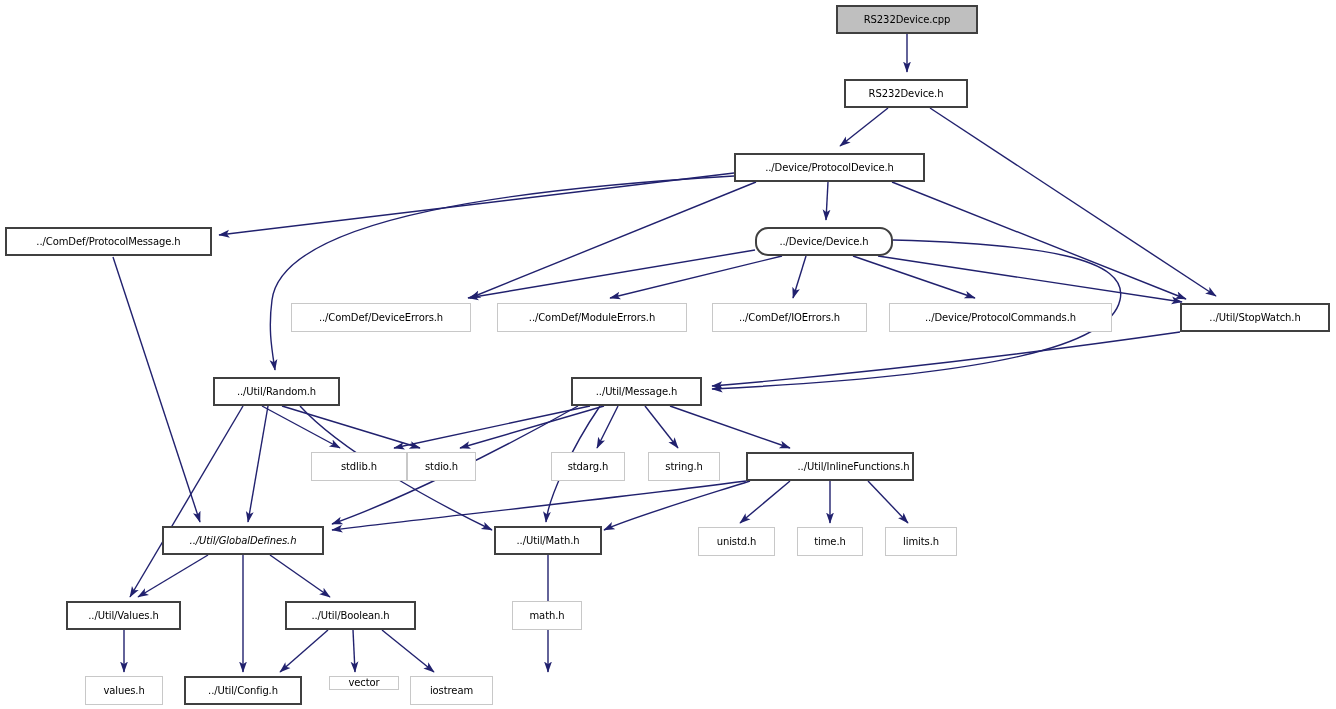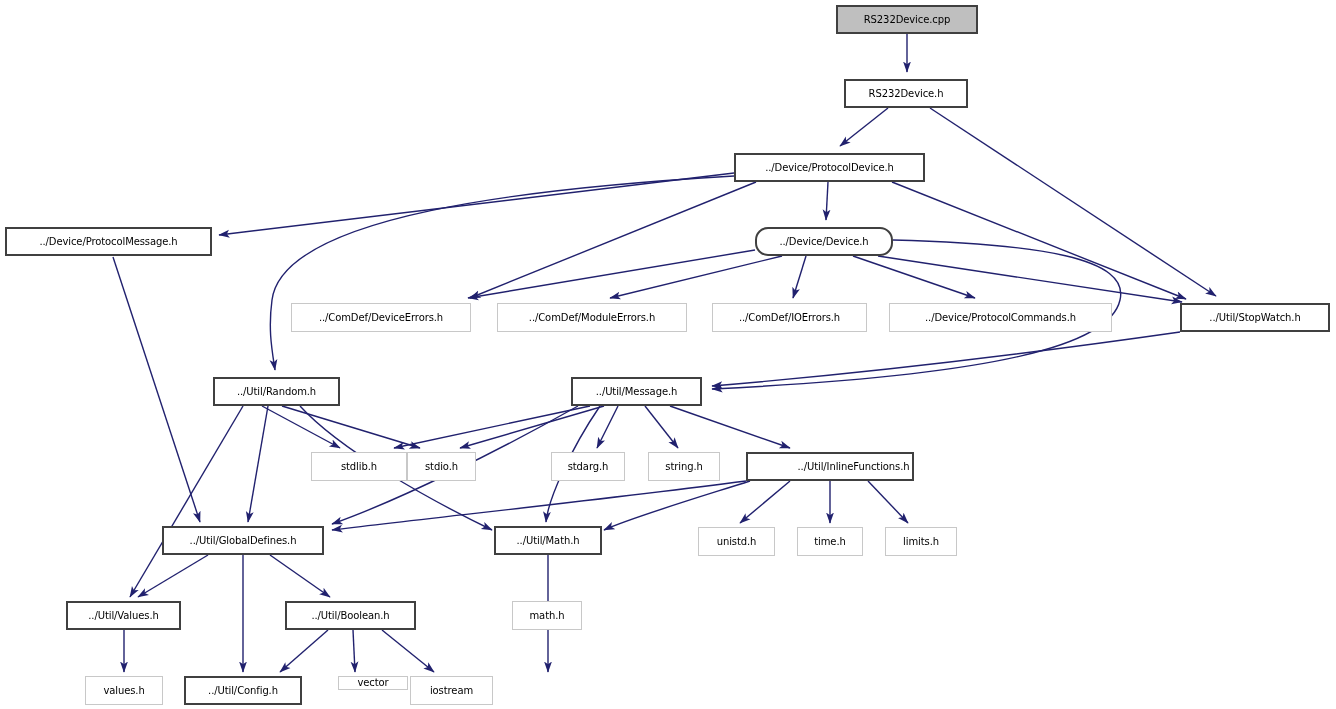--- a/index.html
+++ b/index.html
@@ -109,21 +109,21 @@
       <div class="node root" style="left: 836px; top: 5px; width: 142px; height: 29px;">
         <span class="node-label">RS232Device.cpp</span>
       </div>
       <div class="node local" style="left: 844px; top: 79px; width: 124px; height: 29px;">
         <span class="node-label">RS232Device.h</span>
       </div>
       <div class="node local" style="left: 734px; top: 153px; width: 191px; height: 29px;">
         <span class="node-label">../Device/ProtocolDevice.h</span>
       </div>
       <div class="node local" style="left: 5px; top: 227px; width: 207px; height: 29px;">
-        <span class="node-label">../Device/ProtocolMessage.h</span>
+        <span class="node-label">../ComDef/ProtocolMessage.h</span>
       </div>
       <div class="node local" style="left: 755px; top: 227px; width: 138px; height: 29px; border-radius: 13px;">
         <span class="node-label">../Device/Device.h</span>
       </div>
       <div class="node local" style="left: 1180px; top: 303px; width: 150px; height: 29px;">
         <span class="node-label">../Util/StopWatch.h</span>
       </div>
       <div class="node system" style="left: 291px; top: 303px; width: 180px; height: 29px;">
         <span class="node-label">../ComDef/DeviceErrors.h</span>
       </div>
@@ -150,21 +150,21 @@
       </div>
       <div class="node system" style="left: 551px; top: 452px; width: 74px; height: 29px;">
         <span class="node-label">stdarg.h</span>
       </div>
       <div class="node system" style="left: 648px; top: 452px; width: 72px; height: 29px;">
         <span class="node-label">string.h</span>
       </div>
       <div class="node local" style="left: 746px; top: 452px; width: 168px; height: 29px; padding-left: 47px;">
         <span class="node-label">../Util/InlineFunctions.h</span>
       </div>
-      <div class="node local" style="left: 162px; top: 526px; width: 162px; height: 29px;">
+      <div class="node local" style="left: 162px; top: 526px; width: 162px; height: 29px; font-style: italic;">
         <span class="node-label">../Util/GlobalDefines.h</span>
       </div>
       <div class="node local" style="left: 494px; top: 526px; width: 108px; height: 29px;">
         <span class="node-label">../Util/Math.h</span>
       </div>
       <div class="node system" style="left: 698px; top: 527px; width: 77px; height: 29px;">
         <span class="node-label">unistd.h</span>
       </div>
       <div class="node system" style="left: 797px; top: 527px; width: 66px; height: 29px;">
         <span class="node-label">time.h</span>
@@ -180,20 +180,20 @@
       </div>
       <div class="node system" style="left: 512px; top: 601px; width: 70px; height: 29px;">
         <span class="node-label">math.h</span>
       </div>
       <div class="node system" style="left: 85px; top: 676px; width: 78px; height: 29px;">
         <span class="node-label">values.h</span>
       </div>
       <div class="node local" style="left: 184px; top: 676px; width: 118px; height: 29px;">
         <span class="node-label">../Util/Config.h</span>
       </div>
-      <div class="node system" style="left: 338px; top: 676px; width: 70px; height: 14px;">
+      <div class="node system" style="left: 329px; top: 676px; width: 70px; height: 14px;">
         <span class="node-label">vector</span>
       </div>
       <div class="node system" style="left: 410px; top: 676px; width: 83px; height: 29px;">
         <span class="node-label">iostream</span>
       </div>
     </div>
 </div>
 
 </body></html>

